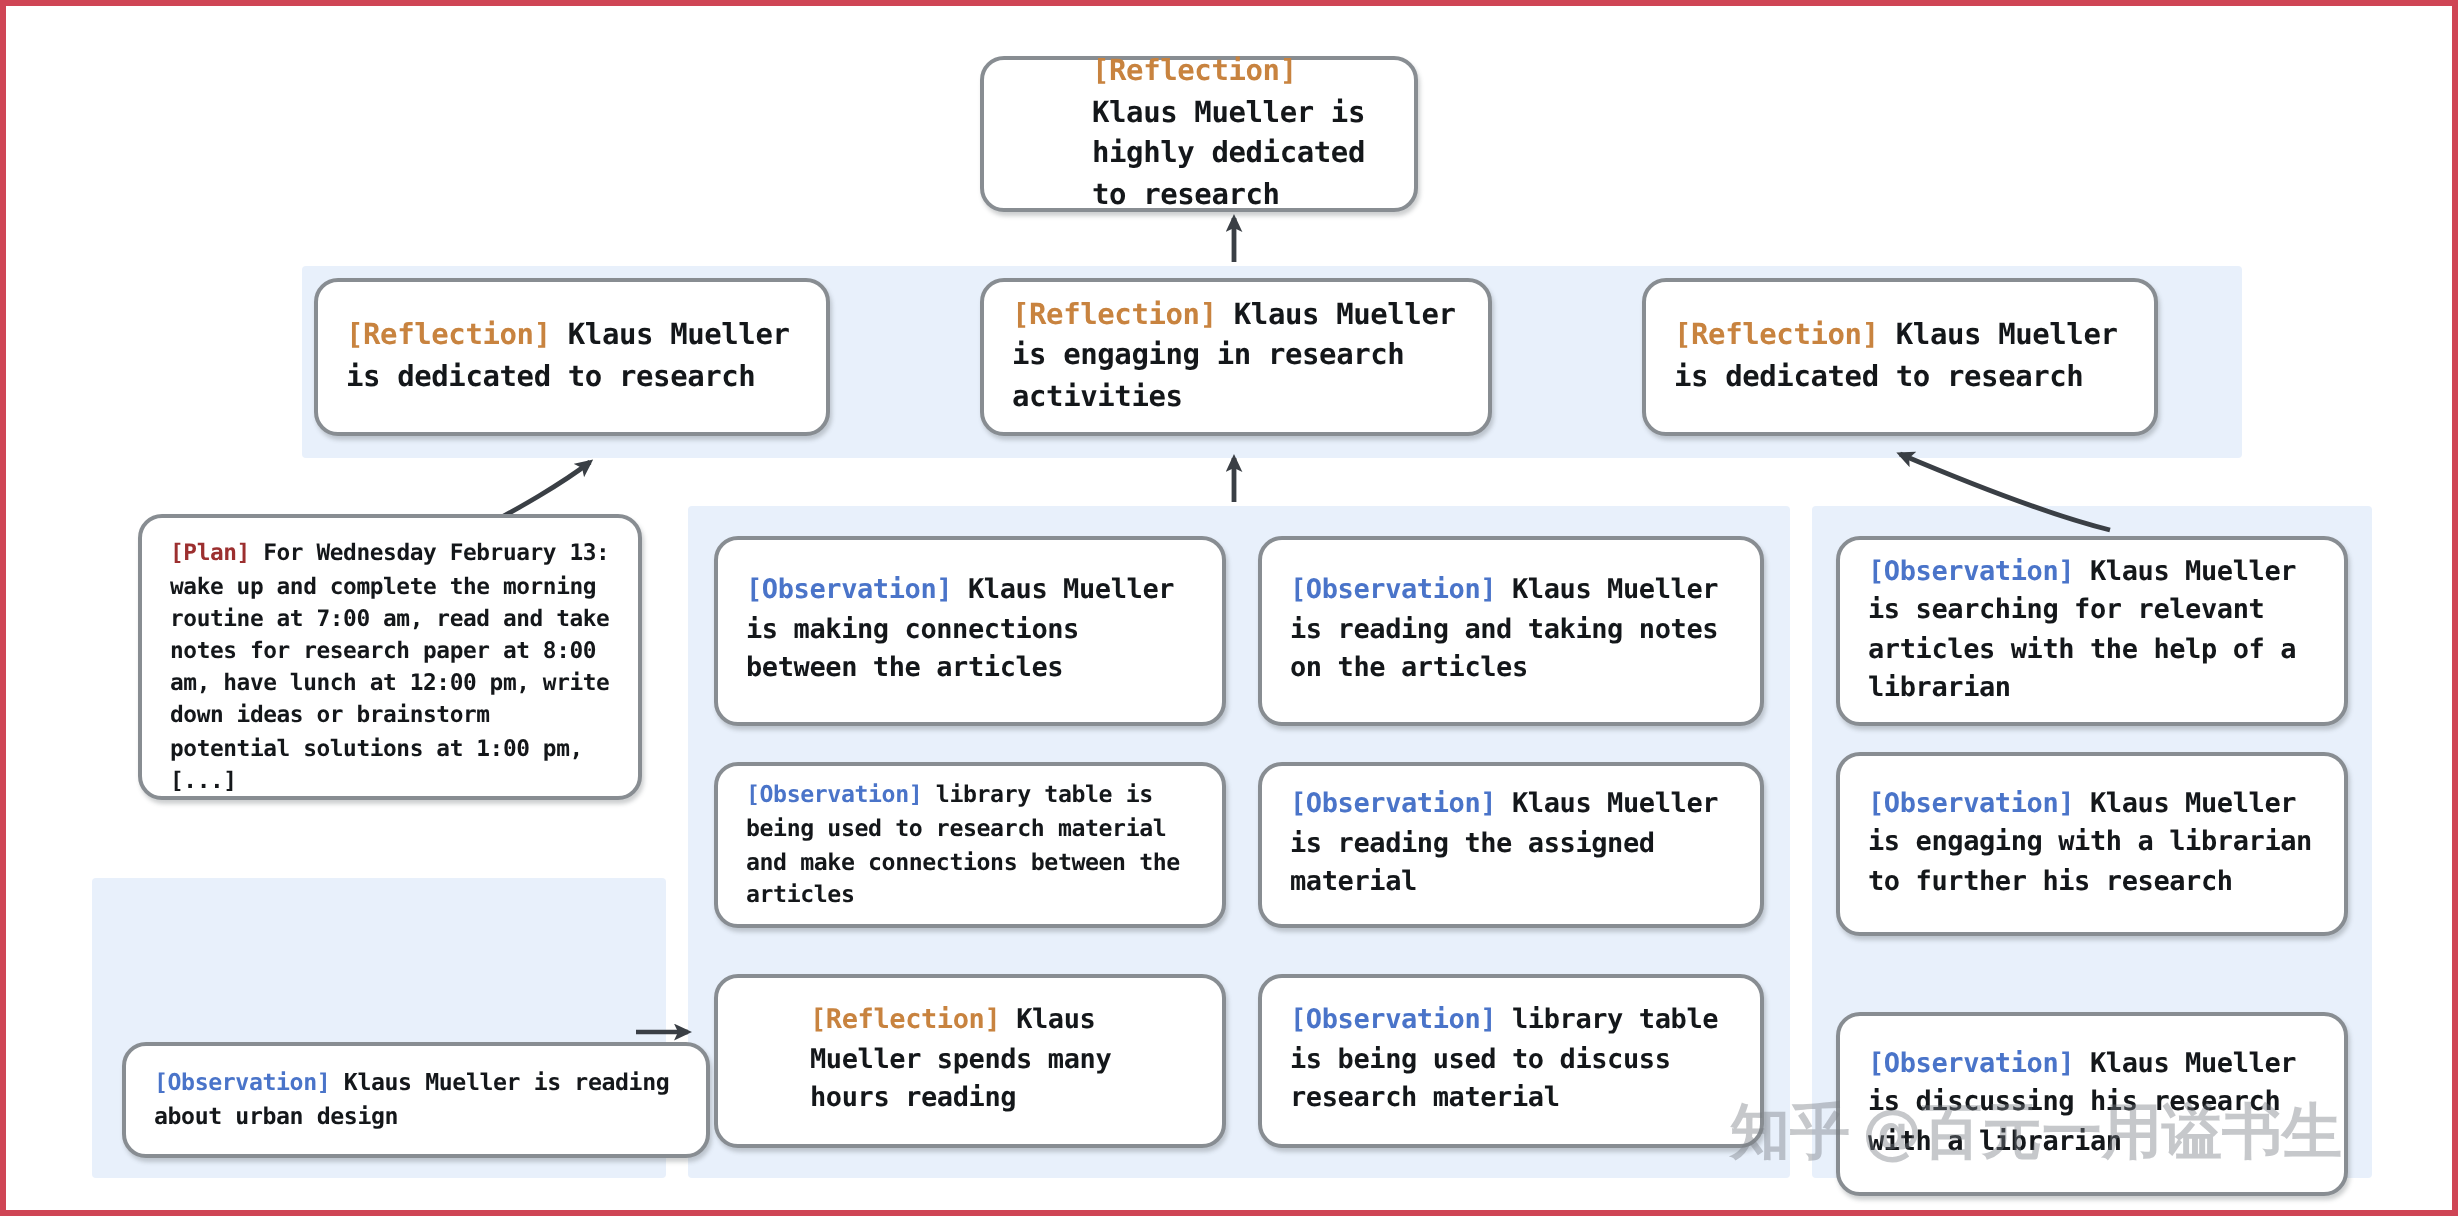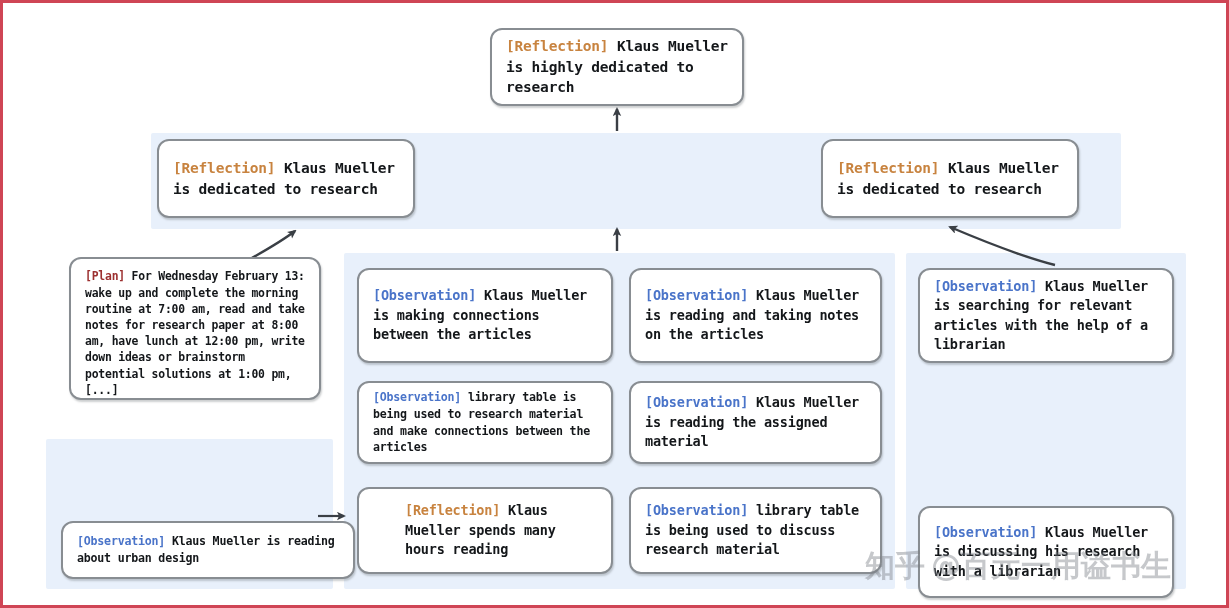--- a/index.html
+++ b/index.html
@@ -102,28 +102,31 @@
 
     <path d="M614,248 L614,226" stroke="#3a3f45" stroke-width="2.4" fill="none" marker-end="url(#ah)"></path>
 
     <path d="M217,273 C235,262 270,245 292,228" stroke="#3a3f45" stroke-width="2.4" fill="none" marker-end="url(#ah)"></path>
 
     <path d="M1052,262 C1020,254 980,238 947,224" stroke="#3a3f45" stroke-width="2.4" fill="none" marker-end="url(#ah)"></path>
 
     <path d="M315,513 C325,513 332,513 341,513" stroke="#3a3f45" stroke-width="2.2" fill="none" marker-end="url(#ah)"></path>
   </svg>
 
-  <div class="node" style="left:487px; top:25px; width:254px; height:78px;">
+  <div class="node" style="left:487px; top:25px; width:219px; height:78px;padding-left:40px;">
     <span class="txt fs-big"><span class="tag tag-reflection">[Reflection]</span><span> Klaus Mueller is highly dedicated to research</span></span>
   </div>
 
   <div class="node" style="left:154px; top:136px; width:258px; height:79px;">
     <span class="txt fs-big"><span class="tag tag-reflection">[Reflection]</span><span> Klaus Mueller is dedicated to research</span></span>
   </div>
 
+  <div class="node" style="left:487px; top:136px; width:256px; height:79px;">
+    <span class="txt fs-big"><span class="tag tag-reflection">[Reflection]</span><span> Klaus Mueller is engaging in research activities</span></span>
+  </div>
 
   <div class="node" style="left:818px; top:136px; width:258px; height:79px;">
     <span class="txt fs-big"><span class="tag tag-reflection">[Reflection]</span><span> Klaus Mueller is dedicated to research</span></span>
   </div>
 
   <div class="node" style="left:66px; top:254px; width:252px; height:143px; align-items:flex-end;">
     <span class="txt fs-plan" style="padding-top:10px;"><span class="tag tag-plan">[Plan]</span><span> For Wednesday February 13: wake up and complete the morning routine at 7:00 am, read and take notes for research paper at 8:00 am, have lunch at 12:00 pm, write down ideas or brainstorm potential solutions at 1:00 pm, [...]</span></span>
   </div>
 
 
@@ -152,20 +155,23 @@
   </div>
 
   <div class="node" style="left:626px; top:484px; width:253px; height:87px;">
     <span class="txt fs-mid"><span class="tag tag-observation">[Observation]</span><span> library table is being used to discuss research material</span></span>
   </div>
 
   <div class="node" style="left:915px; top:265px; width:256px; height:95px;">
     <span class="txt fs-mid"><span class="tag tag-observation">[Observation]</span><span> Klaus Mueller is searching for relevant articles with the help of a librarian</span></span>
   </div>
 
+  <div class="node" style="left:915px; top:373px; width:256px; height:92px;">
+    <span class="txt fs-mid"><span class="tag tag-observation">[Observation]</span><span> Klaus Mueller is engaging with a librarian to further his research</span></span>
+  </div>
 
   <div class="node" style="left:915px; top:503px; width:256px; height:92px;">
     <span class="txt fs-mid"><span class="tag tag-observation">[Observation]</span><span> Klaus Mueller is discussing his research with a librarian</span></span>
   </div>
 
   <div class="watermark" style="left:862px; top:543px;">知乎</div>
   <div class="watermark" style="left:928px; top:543px;">@百元一用谥书生</div>
 
 </div>
 

